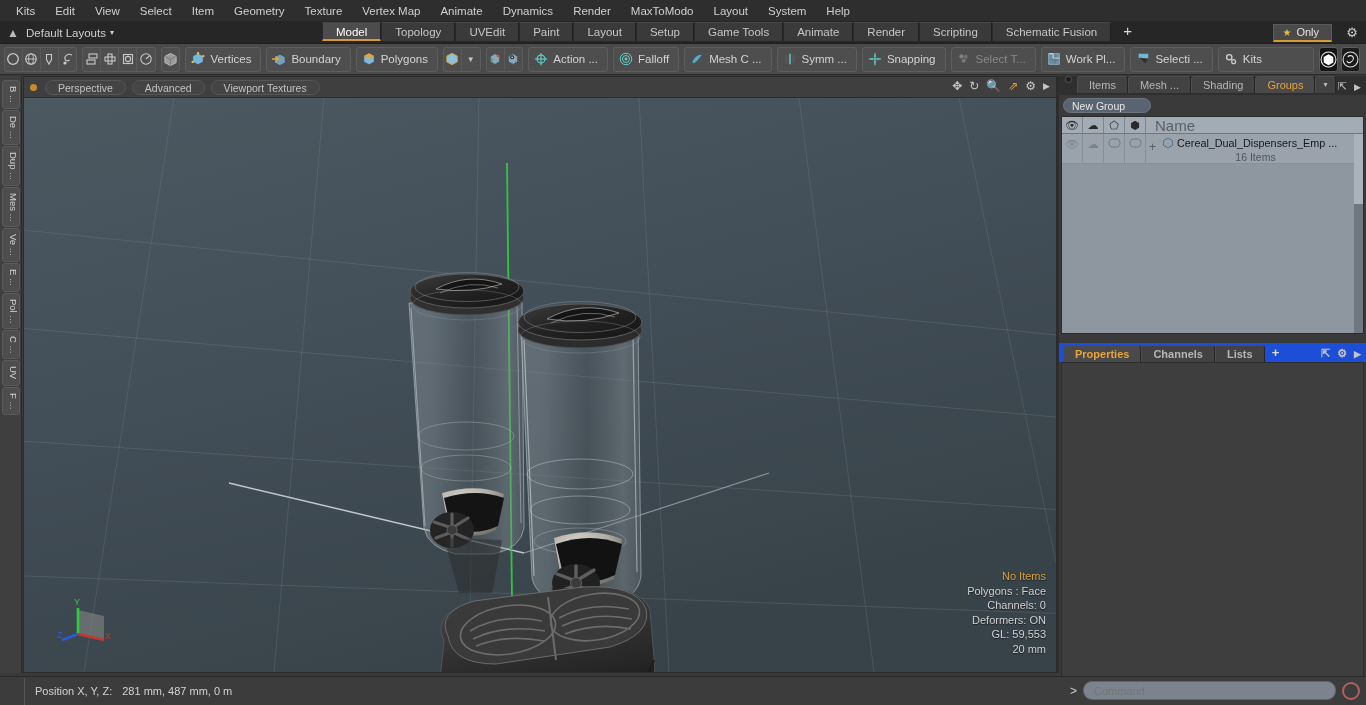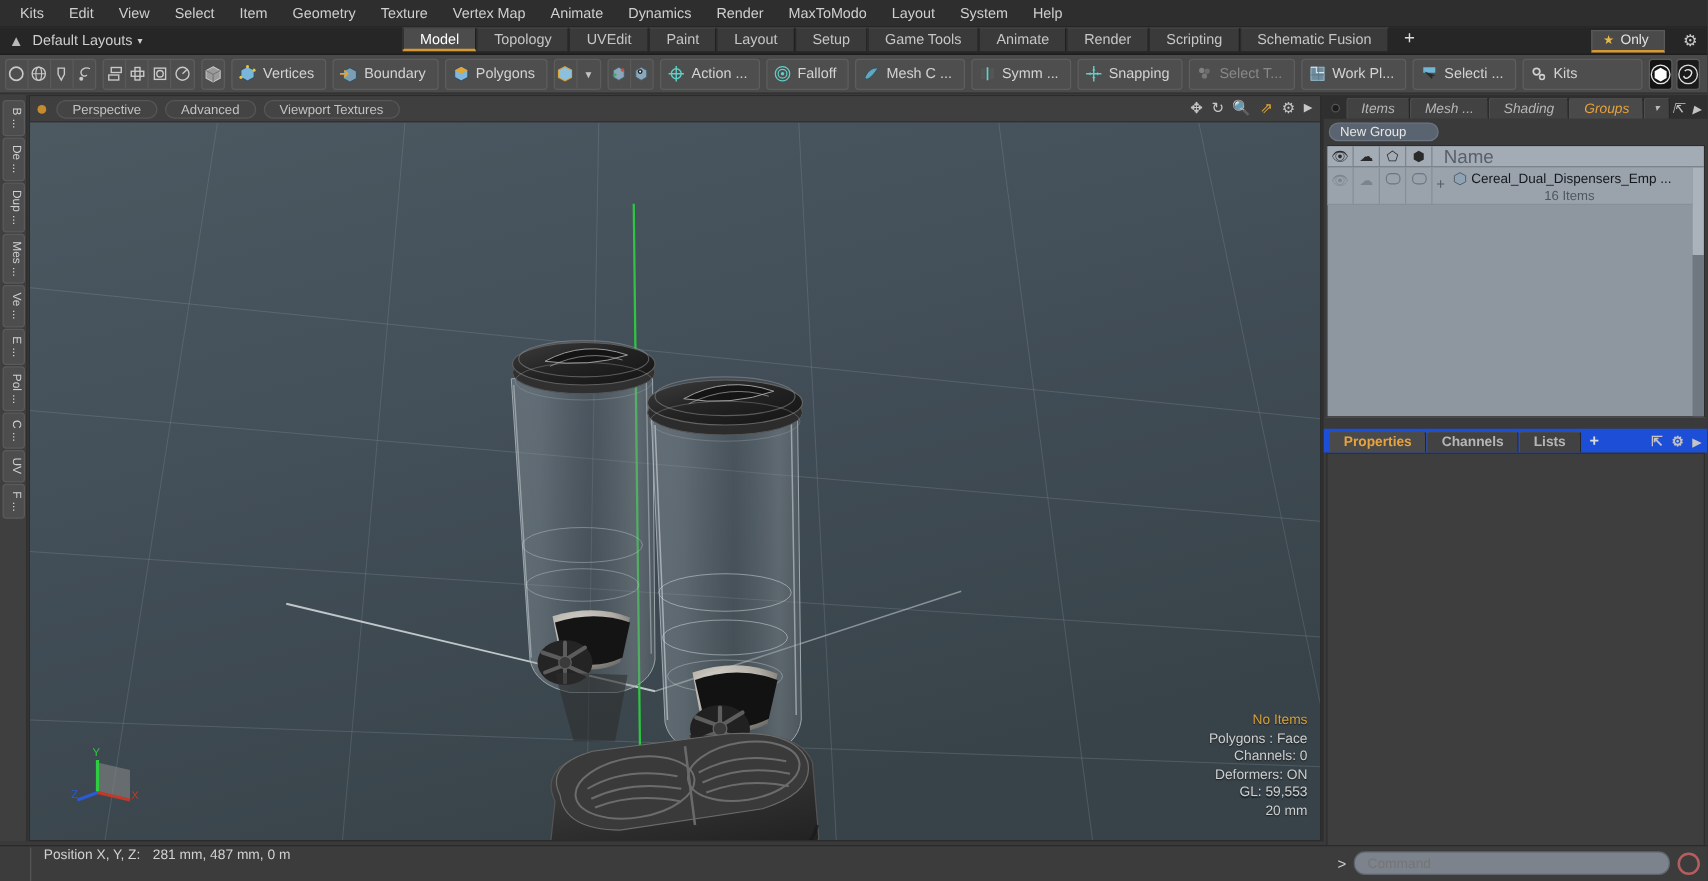--- a/index.html
+++ b/index.html
@@ -93,22 +93,22 @@
   .vp-icons span { color:#c7c7c7; font-size:12px; }
   .vp-canvas { position:absolute; left:0; top:21px; width:1032px; height:574px; overflow:hidden;
      background:linear-gradient(160deg,#4b565e 0%,#44505a 35%,#3e4a53 65%,#3a454e 100%); }
 
   .stats { position:absolute; right:10px; bottom:16px; text-align:right; line-height:14.5px;
            font-size:11px; color:#cfcfcf; text-shadow:0 1px 1px rgba(0,0,0,.6); }
   .stats .noitems { color:#d7a03a; }
 
   
   .rpanel { position:absolute; left:1059px; top:76px; width:307px; height:597px; background:#3a3a3a;}
-  .rtabrow { height:19px; background:#2f2f2f; display:flex; align-items:flex-end; position:relative;
-             padding-left:4px;font-style:italic;}
+  .rtabrow { height:19px; background:#2f2f2f; display:flex; position:relative;
+             padding-left:4px;}
   .rtabrow .rdot { width:7px;height:7px;border-radius:50%;background:#1d1d1d;border:1px solid #555;
                    margin:0 5px 5px 2px;}
   .rtab { height:17px; line-height:16px; padding:0 11px; background:#424242; color:#b6b6b6;
           font-size:11px; border-left:1px solid #4e4e4e; border-right:1px solid #262626;
           border-top:1px solid #4e4e4e; border-radius:3px 3px 0 0; white-space:nowrap;}
   .rtab.active { background:#4a4a4a; color:#e8a33d; }
   .rtab.caret { padding:0 7px; color:#bbb; font-size:8px; }
   .rt-icons{ position:absolute; right:5px; bottom:2px; display:flex; gap:7px; color:#c4c4c4;
              font-size:11px; align-items:center;}
   .newgroup {
@@ -132,21 +132,21 @@
   .scrollv i { display:block; width:9px; height:70px; background:#aab2bb; }
   .rsplit { height:8px; background:#3a3a3a;}
 
   .ptabrow { height:19px; background:#1d4ed8; display:flex; align-items:flex-end; position:relative;
              padding-left:4px; margin-top:1px;font-weight:bold;}
   .propbody { height:318px; background:#3e3e3e; border:1px solid #2c2c2c; margin:0 2px;}
 
   
   .bottombar { position:absolute; left:0; top:676px; width:1366px; height:29px; background:#3c3c3c;
                border-top:1px solid #2a2a2a; display:flex; align-items:center; }
-  .posbox { margin-left:24px; height:27px; display:flex; border-left:1px solid #555;
+  .posbox { margin-left:24px; height:27px; display:flex; align-items:center; border-left:1px solid #555;
             padding-left:10px; font-size:11px; color:#d2d2d2; gap:10px;}
   .cmdwrap { position:absolute; right:6px; top:4px; display:flex; align-items:center; gap:6px;}
   .cmd-gt { color:#cdcdcd; font-size:12px; }
   .cmdinput { width:253px; height:19px; background:#7d838c; border:1px solid #5f656d; border-radius:9px;
               color:#d8dce0; font-size:11px; line-height:17px; padding-left:10px;}
   .cmd-circle { width:18px;height:18px;border-radius:50%;border:2px solid #b35f5f; }
 
   .vline { position:absolute; left:1057px; top:76px; width:2px; height:597px; background:#2e2e2e;}
 </style>
 </head>

